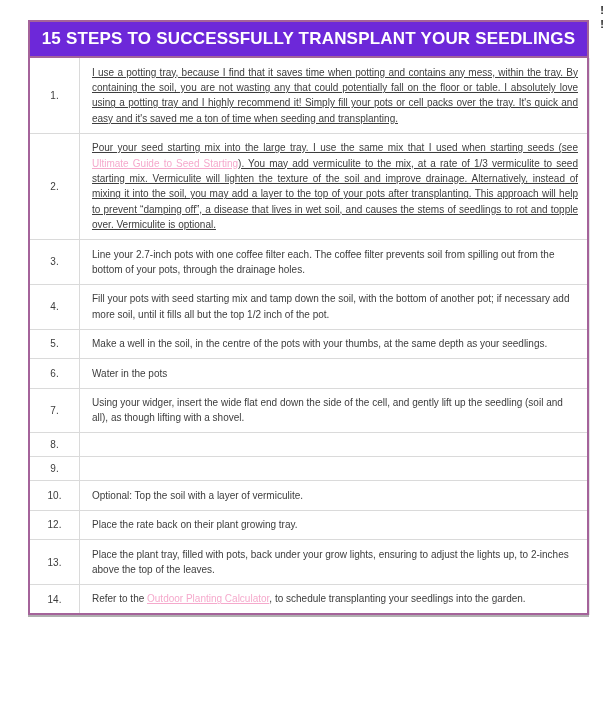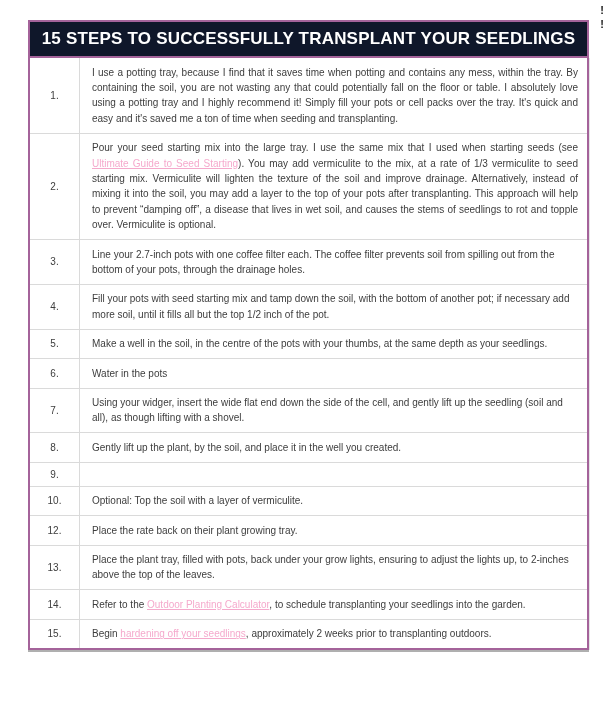--- a/index.html
+++ b/index.html
@@ -28,21 +28,21 @@
   .doc {
     position: absolute;
     left: 28px;
     top: 20px;
     width: 561px;
   }
   .title-band {
     box-sizing: border-box;
     width: 100%;
     height: 38px;
-    background: #0f172a;
+    background: #6d28d9;
     border: 2px solid #a4639a;
     display: flex;
     align-items: center;
     justify-content: center;
   }
   .title-band .title {
     color: #ffffff;
     font-weight: bold;
     font-size: 17px;
     letter-spacing: 0.2px;
@@ -71,21 +71,21 @@
     color: #3d3d3d;
     padding: 6px 0;
   }
   .cell.content {
     flex: 1;
     padding: 6.5px 9px 6.5px 12px;
     font-size: 10px;
     line-height: 15.4px;
     color: #3d3d3d;
   }
-  .cell.content.justify { text-align: justify; }
+  .cell.content.justify { text-align: justify; text-decoration: underline; }
   .link {
     color: #f5a9cc;
     text-decoration: underline;
     cursor: pointer;
   }
 </style>
 </head>
 <body>
 
 <div class="margin-marks">
@@ -122,40 +122,35 @@
         <div class="row">
           <div class="cell num">6.</div>
           <div class="cell content"><span>Water in the pots</span></div>
         </div>
         <div class="row">
           <div class="cell num">7.</div>
           <div class="cell content"><span>Using your widger, insert the wide flat end down the side of the cell, and gently lift up the seedling (soil and all), as though lifting with a shovel.</span></div>
         </div>
         <div class="row">
           <div class="cell num">8.</div>
-          <div class="cell content"><span>Gently lift up the plant, by the soil, and place it in the well you created.</span></div>
         </div>
         <div class="row">
           <div class="cell num">9.</div>
         </div>
         <div class="row">
           <div class="cell num">10.</div>
           <div class="cell content"><span>Optional: Top the soil with a layer of vermiculite.</span></div>
         </div>
         <div class="row">
           <div class="cell num">12.</div>
           <div class="cell content"><span>Place the rate back on their plant growing tray.</span></div>
         </div>
         <div class="row">
           <div class="cell num">13.</div>
           <div class="cell content"><span>Place the plant tray, filled with pots, back under your grow lights, ensuring to adjust the lights up, to 2-inches above the top of the leaves.</span></div>
         </div>
         <div class="row">
           <div class="cell num">14.</div>
           <div class="cell content"><span>Refer to the </span><a class="link">Outdoor Planting Calculator</a><span>, to schedule transplanting your seedlings into the garden.</span></div>
         </div>
-        <div class="row">
-          <div class="cell num">15.</div>
-          <div class="cell content"><span>Begin </span><a class="link">hardening off your seedlings</a><span>, approximately 2 weeks prior to transplanting outdoors.</span></div>
-        </div>
       </div>
   </div>
 </div>
 
 </body></html>

